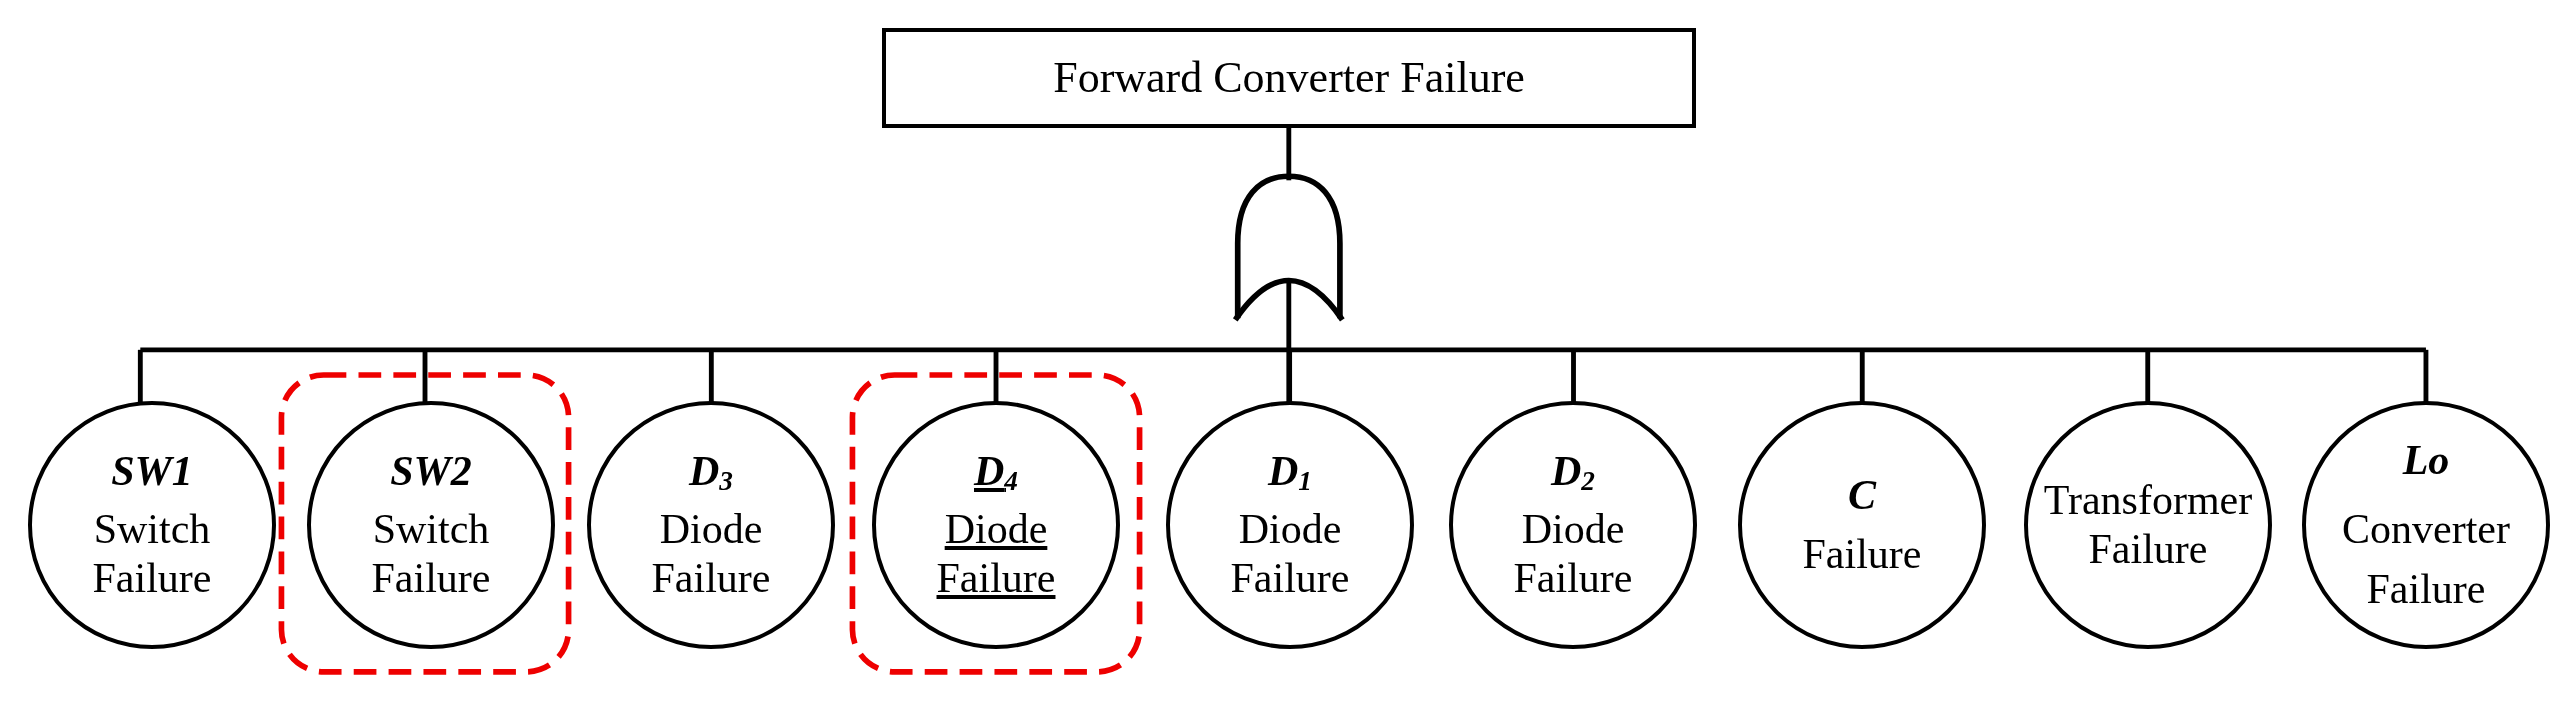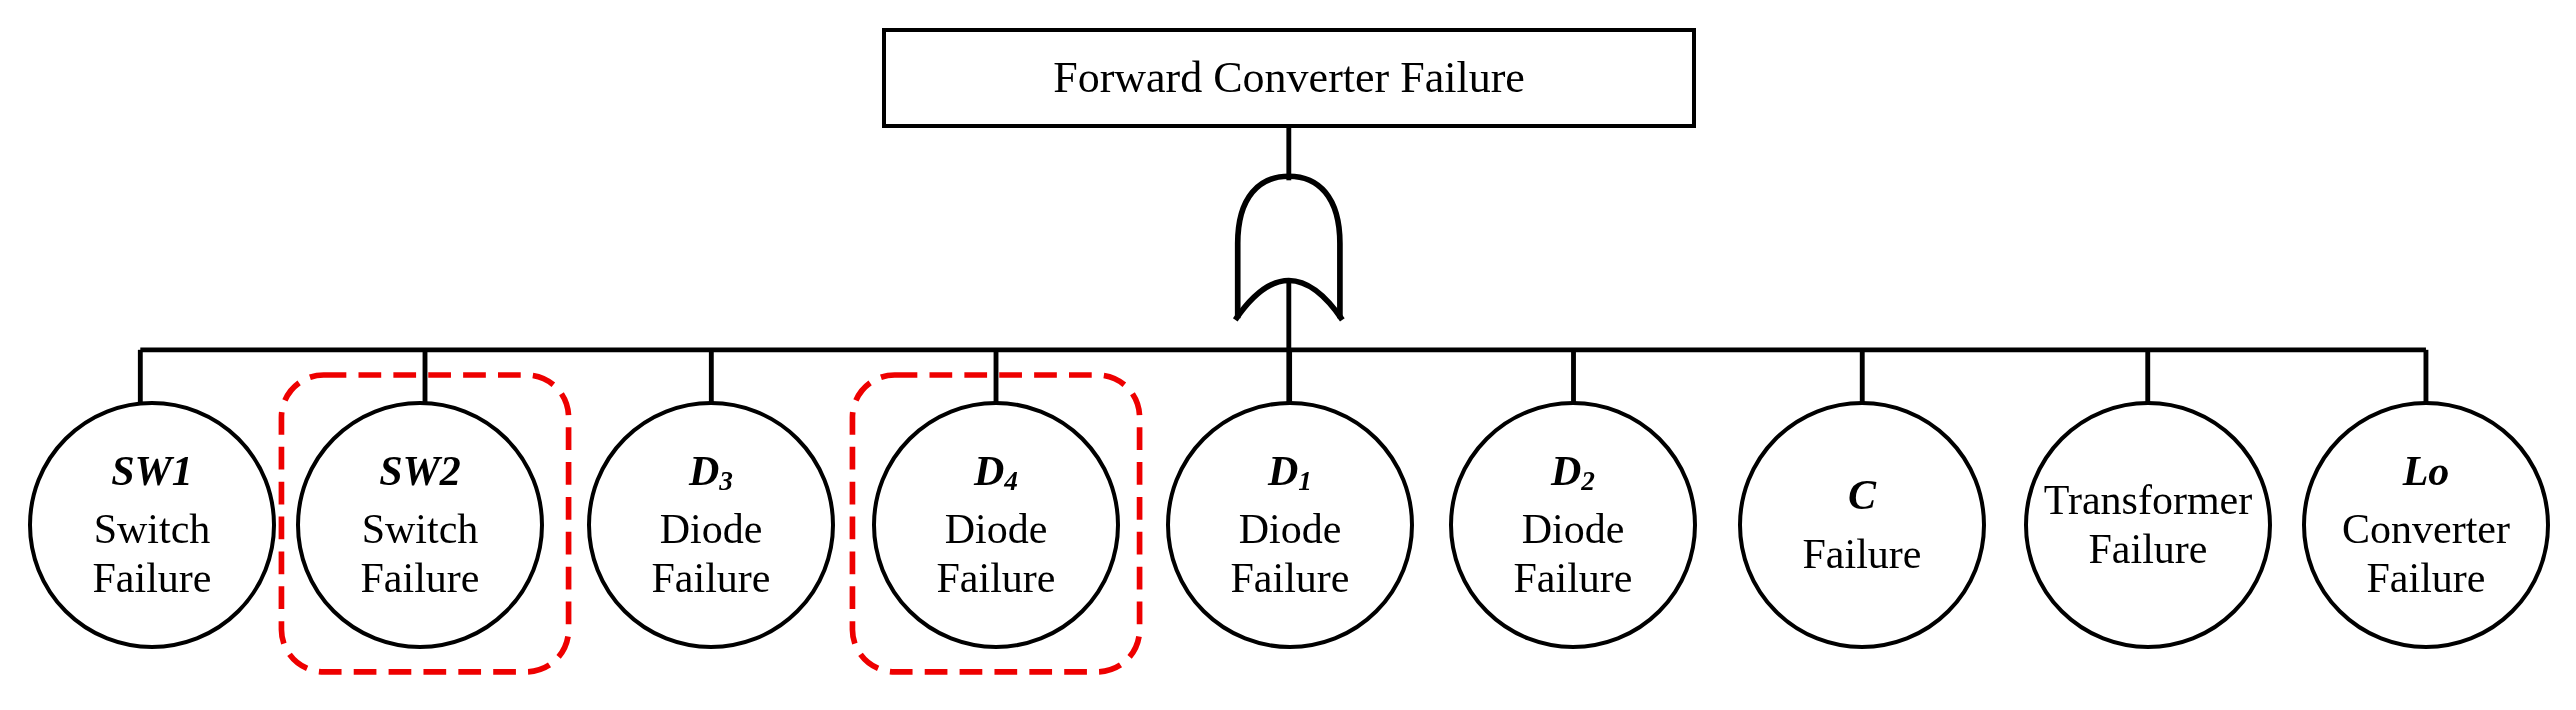--- a/index.html
+++ b/index.html
@@ -53,28 +53,28 @@
   }
   .node .sym {
     font-weight: bold;
     font-style: italic;
   }
   .node .sym .ssub {
     font-size: 0.65em;
     vertical-align: -0.18em;
   }
   .n0 { left: 28px; }
-  .n1 { left: 296px; }
+  .n1 { left: 307px; }
   .n2 { left: 587px; text-align: center; }
-  .n3 { left: 872px; }
+  .n3 { left: 872px; text-decoration: underline; }
   .n4 { left: 1166px; }
   .n5 { left: 1449px; }
   .n6 { left: 1738px; }
   .n7 { left: 2024px; }
-  .n8 { left: 2302px; }
+  .n8 { left: 2302px; gap: 11px; }
 </style>
 </head>
 <body>
 
 <div class="canvas">
 
   <svg class="wires" viewBox="0 0 3176 876">
 
     <line x1="1589" y1="157" x2="1589" y2="222" stroke="#000" stroke-width="6"></line>
 

